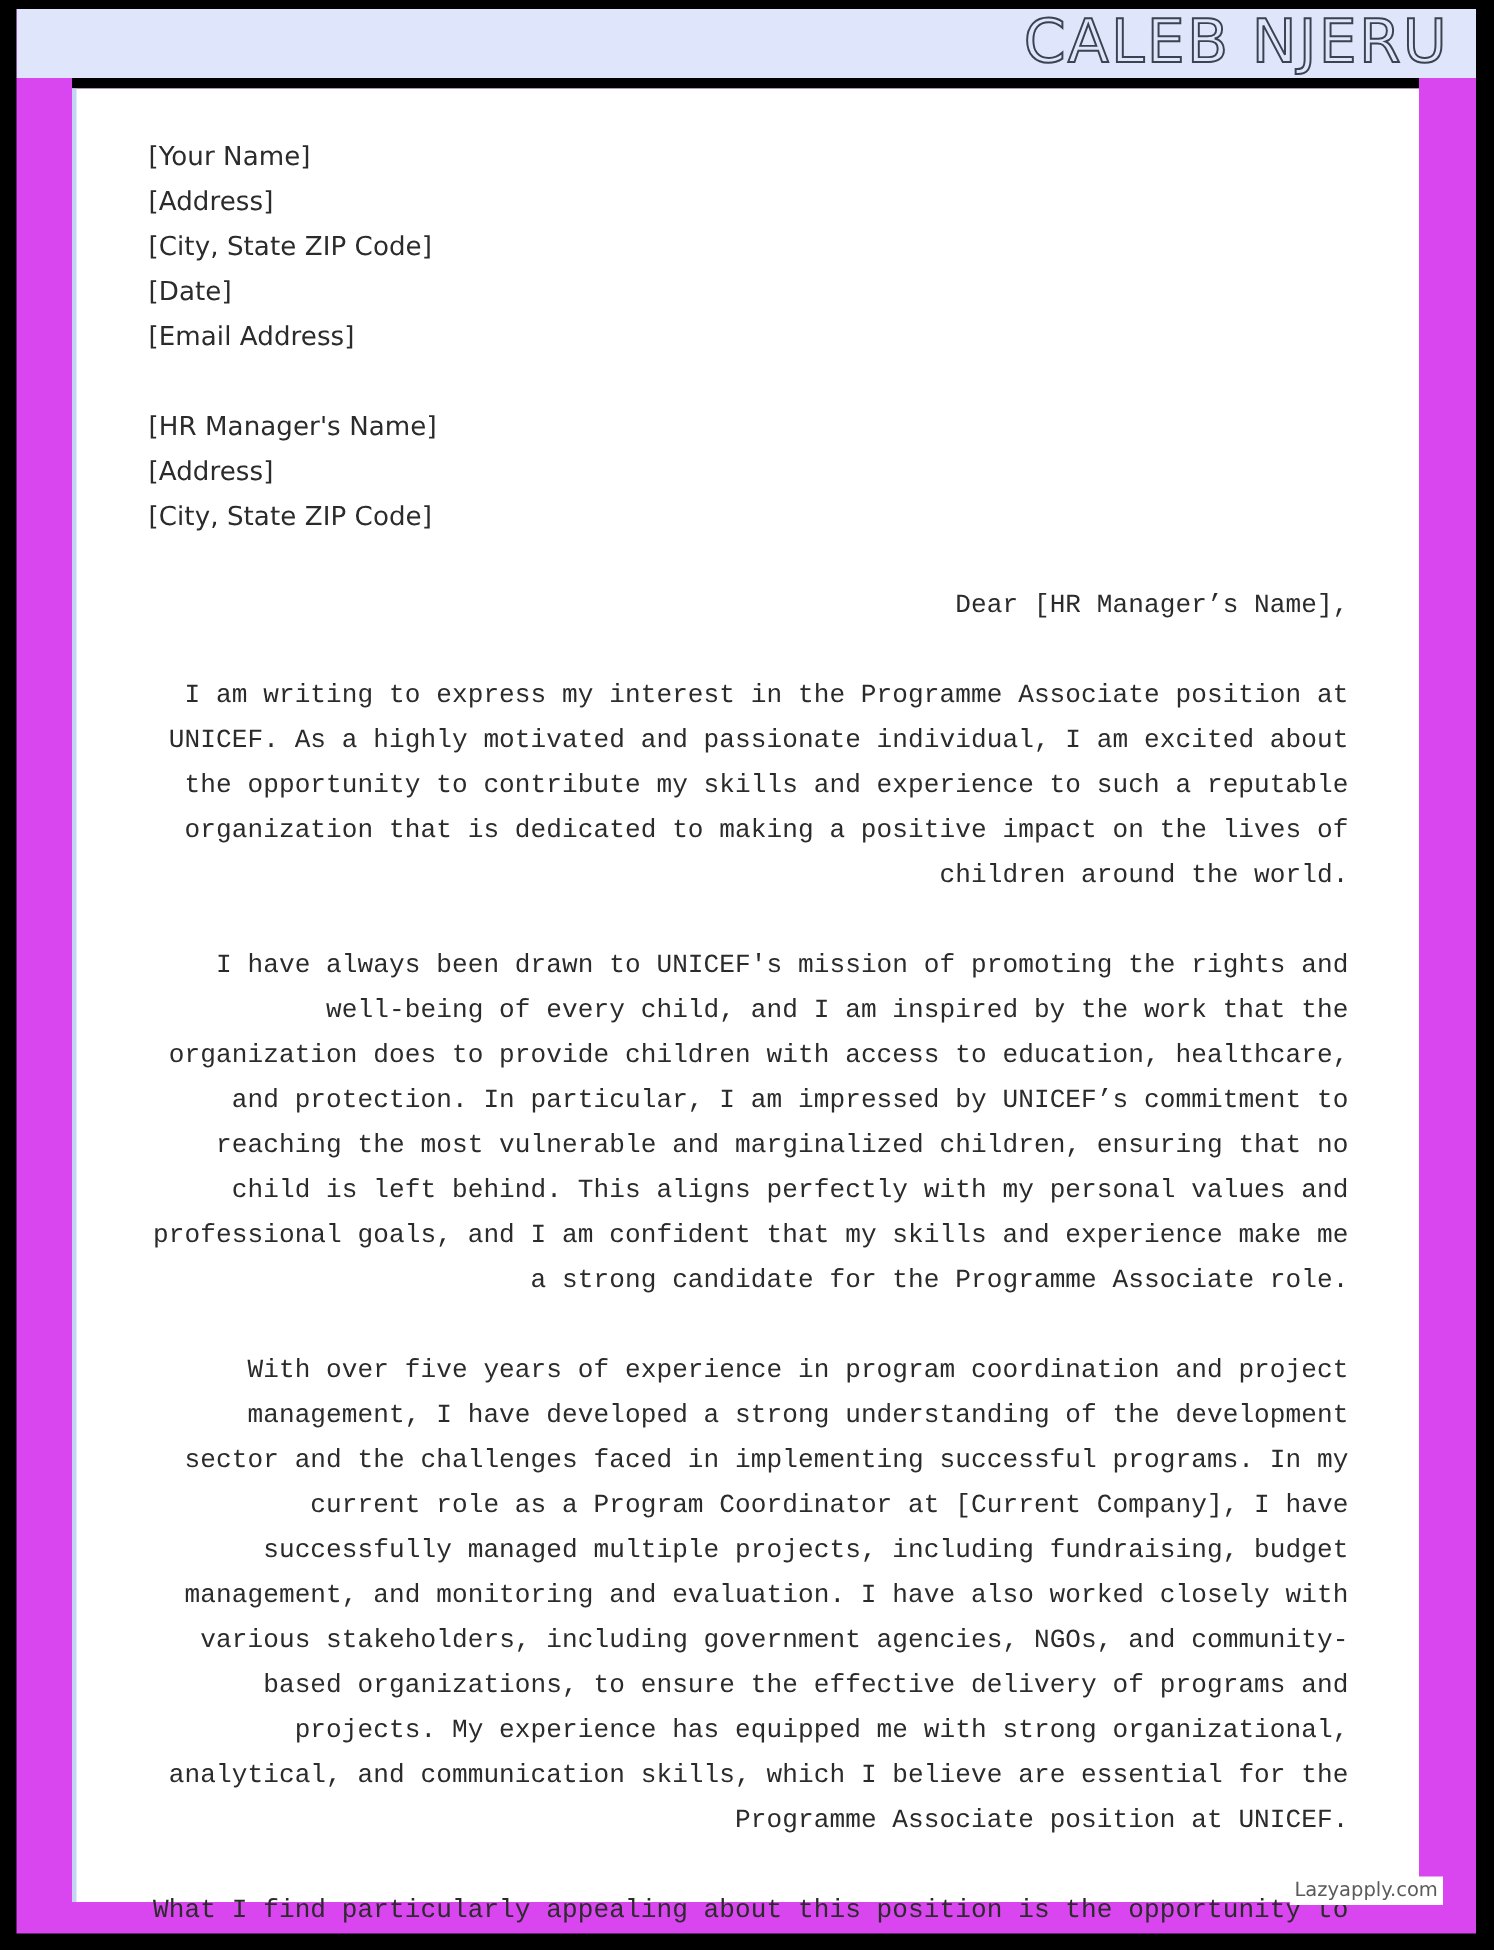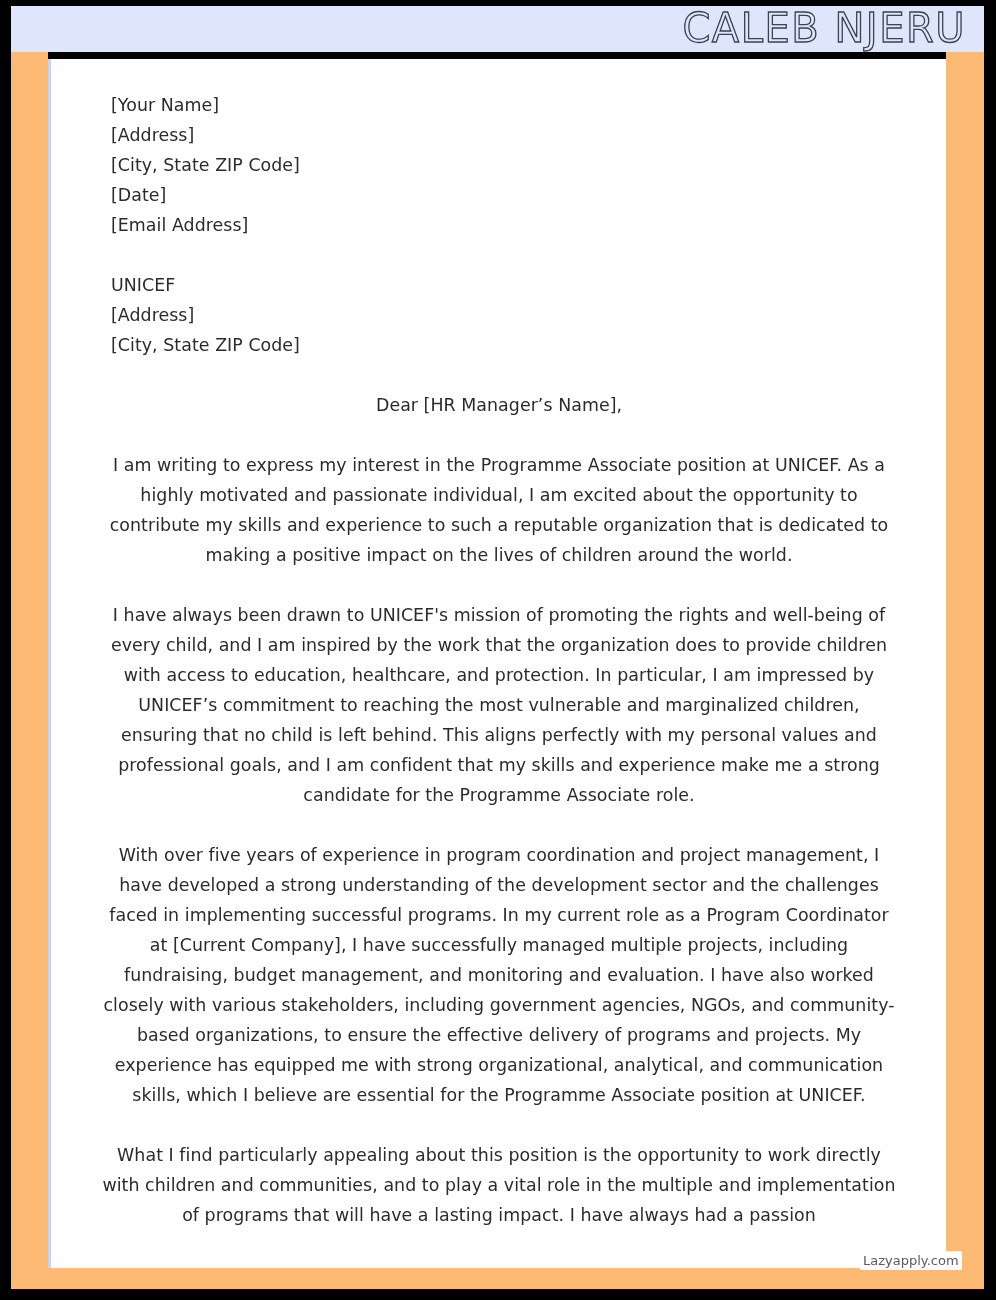--- a/index.html
+++ b/index.html
@@ -9,21 +9,21 @@
   }
   body {
     font-family: "DejaVu Sans", "Liberation Sans", sans-serif;
   }
 
   .page {
     position: relative;
     width: 996px;
     height: 1300px;
     overflow: hidden;
-    background: #fdba74;
+    background: #d946ef;
     box-sizing: border-box;
     border-top: 6px solid #000000;
     border-bottom: 11px solid #000000;
     border-left: 11px solid #000000;
     border-right: 12px solid #000000;
   }
 
   
   .header-band {
     position: absolute;
@@ -75,32 +75,33 @@
     position: absolute;
     left: 88px;
     top: 84px;
     width: 800px;
     font-size: 17.4px;
     line-height: 30px;
     color: #2b2b2b;
     letter-spacing: 0.05px;
   }
   .letter .block {
-    margin: 0 0 30px 12px;
+    margin: 0 0 30px 0;
   }
   .letter .block:last-child {
     margin-bottom: 0;
   }
   .letter .line {
     display: block;
     white-space: pre-wrap;
   }
   .letter p.para {
     margin: 12px 0 30px 0;
-    text-align: center;
+    text-align: right;
+    font-family: Liberation Mono, monospace;
   }
 
   
   .watermark {
     position: absolute;
     left: 849px;
     top: 1245px;
     font-size: 13px;
     line-height: 19px;
     color: #5b5b5b;
@@ -126,21 +127,21 @@
 
     <div class="block">
       <span class="line">[Your Name]</span>
       <span class="line">[Address]</span>
       <span class="line">[City, State ZIP Code]</span>
       <span class="line">[Date]</span>
       <span class="line">[Email Address]</span>
     </div>
 
     <div class="block">
-      <span class="line">UNICEF</span>
+      <span class="line">[HR Manager's Name]</span>
       <span class="line">[Address]</span>
       <span class="line">[City, State ZIP Code]</span>
     </div>
 
     <p class="para">Dear [HR Manager’s Name],</p>
     <p class="para">I am writing to express my interest in the Programme Associate position at UNICEF. As a highly motivated and passionate individual, I am excited about the opportunity to contribute my skills and experience to such a reputable organization that is dedicated to making a positive impact on the lives of children around the world.</p>
     <p class="para">I have always been drawn to UNICEF's mission of promoting the rights and well-being of every child, and I am inspired by the work that the organization does to provide children with access to education, healthcare, and protection. In particular, I am impressed by UNICEF’s commitment to reaching the most vulnerable and marginalized children, ensuring that no child is left behind. This aligns perfectly with my personal values and professional goals, and I am confident that my skills and experience make me a strong candidate for the Programme Associate role.</p>
     <p class="para">With over five years of experience in program coordination and project management, I have developed a strong understanding of the development sector and the challenges faced in implementing successful programs. In my current role as a Program Coordinator at [Current Company], I have successfully managed multiple projects, including fundraising, budget management, and monitoring and evaluation. I have also worked closely with various stakeholders, including government agencies, NGOs, and community-based organizations, to ensure the effective delivery of programs and projects. My experience has equipped me with strong organizational, analytical, and communication skills, which I believe are essential for the Programme Associate position at UNICEF.</p>
     <p class="para">What I find particularly appealing about this position is the opportunity to work directly with children and communities, and to play a vital role in the multiple and implementation of programs that will have a lasting impact. I have always had a passion</p>
 

